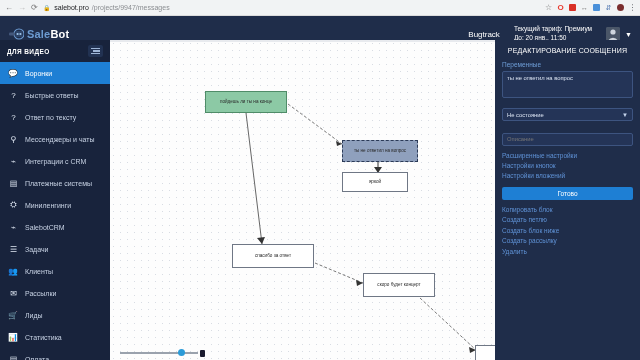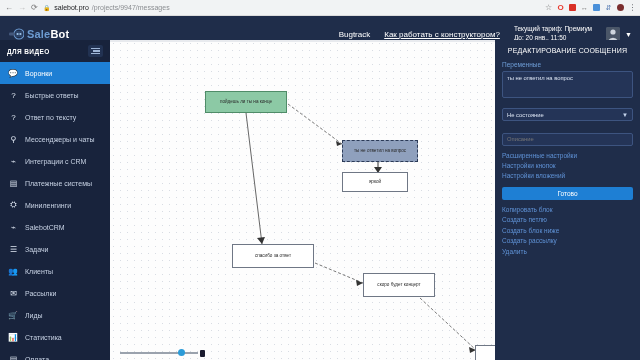--- a/index.html
+++ b/index.html
@@ -179,21 +179,20 @@
           <circle cx="9.6" cy="6" r="1.1" fill="#9fc4e8"></circle>
           <circle cx="12.4" cy="6" r="1.1" fill="#9fc4e8"></circle>
           <rect x="1" y="4.5" width="6" height="3" rx="1" fill="#44587c"></rect>
         </svg>
       </span>
       <span class="logo-text"><span class="sale">Sale</span><span class="bot">Bot</span></span>
     </div>
 
     <div class="hdr-links">
       <span class="hdr-link">Bugtrack</span>
-      <span class="hdr-link underline">Как работать с конструктором?</span>
       <div class="tariff">
         <div>Текущий тариф: Премиум</div>
         <div>До: 20 янв., 11:50</div>
       </div>
       <div class="avatar-wrap">
         <div class="avatar">
           <svg width="14" height="14" viewBox="0 0 14 14">
             <rect width="14" height="14" fill="#4a5668"></rect>
             <circle cx="7" cy="5" r="2.6" fill="#cfd6df"></circle>
             <path d="M1.5 14 Q7 7.5 12.5 14 Z" fill="#cfd6df"></path>

